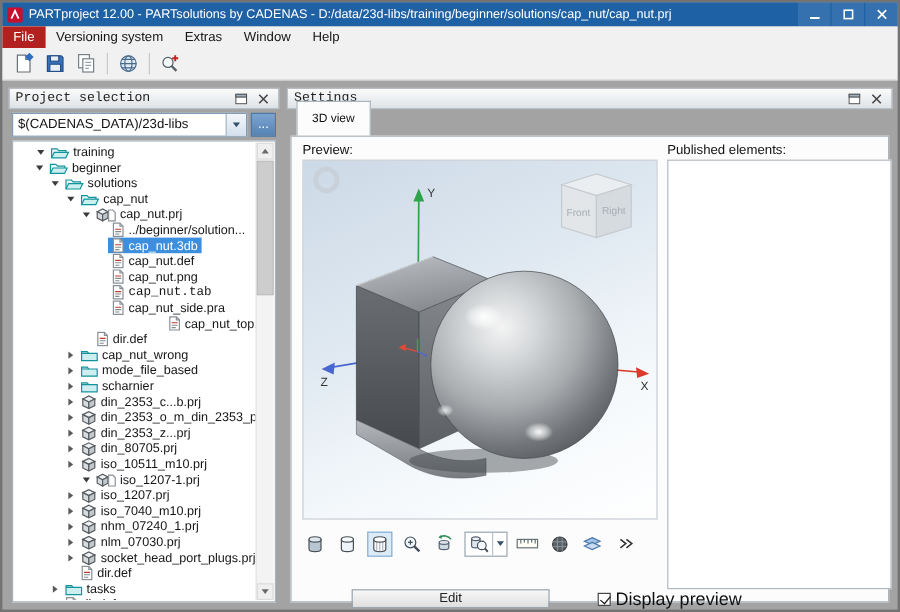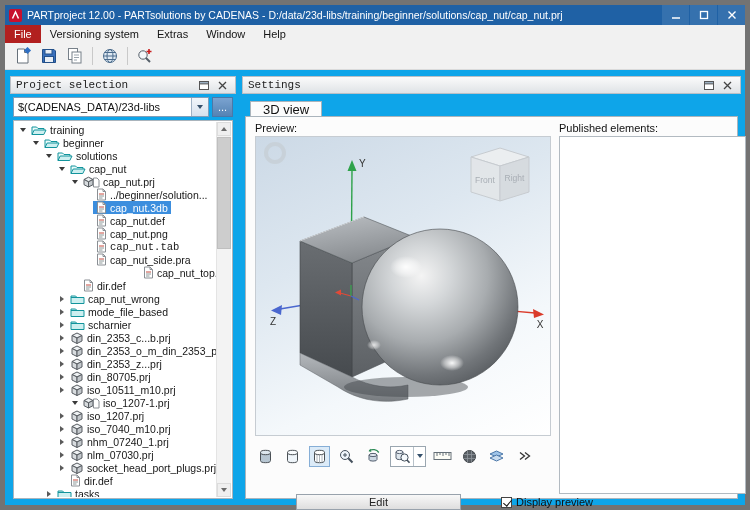--- a/index.html
+++ b/index.html
@@ -1,19 +1,19 @@
 <!DOCTYPE html>
 <html><head>
 <meta charset="utf-8">
 <style>
   *{box-sizing:border-box;margin:0;padding:0;}
   html,body{width:750px;height:510px;}
   body{position:relative;font-family:"Liberation Sans",sans-serif;overflow:hidden;background:#e8e8e8;}
   svg{display:block;font-family:"Liberation Sans",sans-serif;}
-  .window{position:absolute;inset:0;border:5px solid #737373;background:#0ea5e9;}
+  .window{position:absolute;inset:0;border:2px solid #737373;background:#a3a3a3;}
   
   .titlebar{position:absolute;top:0;left:0;right:0;height:20px;background:#1f61a5;display:flex;align-items:center;color:#fff;}
   .app-icon{margin:0 5px 0 4px;display:flex;}
   .titlebar .title{font-size:10.5px;flex:1;white-space:nowrap;overflow:hidden;}
   .win-ctrls{display:flex;height:100%;}
   .win-btn{width:27px;height:100%;display:flex;align-items:center;justify-content:center;background:rgba(255,255,255,0.10);}
   .win-btn+.win-btn{margin-left:1px;}
   
   .menubar{position:absolute;top:20px;left:0;right:0;height:18px;background:#f1f1f1;display:flex;font-size:11px;color:#151515;}
   .menu-item{padding:0 9px;display:flex;align-items:center;}
@@ -47,35 +47,35 @@
   .t-icon{display:flex;align-items:center;}
   .t-label{color:#161616;}
   .vscroll{position:absolute;top:1px;right:1px;bottom:1px;width:15px;background:#f3f3f3;border-left:1px solid #e4e4e4;}
   .sb-btn{position:absolute;left:0;width:14px;height:14px;background:#efefef;border:1px solid #dcdcdc;display:flex;align-items:center;justify-content:center;}
   .sb-up{top:0;}.sb-down{bottom:0;}
   .tri-up{width:0;height:0;border-left:3.5px solid transparent;border-right:3.5px solid transparent;border-bottom:4.5px solid #6a6a6a;}
   .tri-down{width:0;height:0;border-left:3.5px solid transparent;border-right:3.5px solid transparent;border-top:4.5px solid #6a6a6a;}
   .sb-thumb{position:absolute;left:0;width:14px;top:15px;height:112px;background:#cdcdcd;border:1px solid #bfbfbf;}
   
   .tabstrip{position:absolute;top:21px;left:3px;right:3px;height:19px;}
-  .tab{position:absolute;left:5px;bottom:-1px;height:16px;padding:0 12px;background:#fcfcfc;border:1px solid #aab4bc;border-bottom:none;font-size:13px;display:flex;align-items:center;color:#111;}
+  .tab{position:absolute;left:5px;bottom:-1px;height:30px;padding:0 12px;background:#fcfcfc;border:1px solid #aab4bc;border-bottom:none;font-size:10px;display:flex;align-items:center;color:#111;}
   .settings-content{position:absolute;top:40px;left:3px;right:3px;bottom:3px;border:1px solid #aab4bc;background:#fcfcfc;}
   .preview-label,.published-label{position:absolute;top:5px;font-size:11px;color:#111;}
   .preview-label{left:9px;}
   .published-label{left:313px;}
   .viewport{position:absolute;left:9px;top:19px;width:296px;height:300px;border:1px solid #c6ccd2;background:linear-gradient(155deg,#ccd9e6 0%,#dde7f0 35%,#f4f8fb 70%,#ffffff 100%);}
   .listbox{position:absolute;left:313px;top:19px;width:187px;height:358px;border:1px solid #b2bac1;background:#fff;}
   .vp-toolbar{position:absolute;left:9px;top:326px;width:300px;height:26px;display:flex;align-items:center;gap:6px;}
   .vp-btn{width:21px;height:21px;display:flex;align-items:center;justify-content:center;border:1px solid transparent;}
   .vp-btn.pressed{border:1px solid #86aed6;background:#dcebf8;}
   .vp-split{height:21px;display:flex;align-items:center;border:1px solid #9aa6b0;background:#fff;}
   .vp-split .ic-box{padding:0 2px;display:flex;align-items:center;}
   .vp-split .caret-box{width:12px;height:100%;display:flex;align-items:center;justify-content:center;border-left:1px solid #b8c2ca;}
   .edit-btn{position:absolute;left:50px;top:377px;width:165px;height:16px;border:1px solid #98a2ac;background:linear-gradient(#f8f8f8,#dedede);font-size:11px;display:flex;align-items:center;justify-content:center;color:#222;font-family:"Liberation Sans",sans-serif;}
-  .display-preview{position:absolute;left:255px;top:377px;height:16px;display:flex;align-items:center;gap:4px;font-size:11px;color:#111;}
+  .display-preview{position:absolute;left:255px;top:377px;height:16px;display:flex;align-items:center;gap:4px;font-size:15px;color:#111;}
   .checkbox{width:11px;height:11px;border:1px solid #444;background:#fff;position:relative;}
   .checkbox.checked::after{content:"";position:absolute;left:2.5px;top:0.5px;width:4px;height:7px;border-right:1.6px solid #111;border-bottom:1.6px solid #111;transform:rotate(40deg);}
   .splitter{position:absolute;left:231px;top:71px;width:6px;bottom:3px;}
 </style>
 </head>
 <body>
 
 <div class="window">
 
   <div class="titlebar">
@@ -179,21 +179,21 @@
     </div>
     <div class="combo">
       <span class="combo-text">$(CADENAS_DATA)/23d-libs</span>
       <span class="combo-btn">
           <span class="caret"></span>
         </span>
     </div>
     <div class="browse-btn">...</div>
     <div class="tree">
       <div class="tree-inner" id="tree-rows">
-          <div class="tree-row" style="padding-left: 3px;">
+          <div class="tree-row" style="padding-left: 17px;">
             <span class="exp">
               <span class="exp-open"></span>
             </span>
             <span class="row-content">
               <span class="t-icon">
                 <svg width="16" height="12">
                   <path d="M1 10.5 L1 3 L5.5 3 L7 4.5 L13 4.5 L13 6" fill="#e9fbfb" stroke="#12949c"></path>
                   <path d="M3.2 6 L15 6 L12.8 10.5 L1 10.5 Z" fill="#cdeff0" stroke="#12949c"></path>
                 </svg>
               </span>

